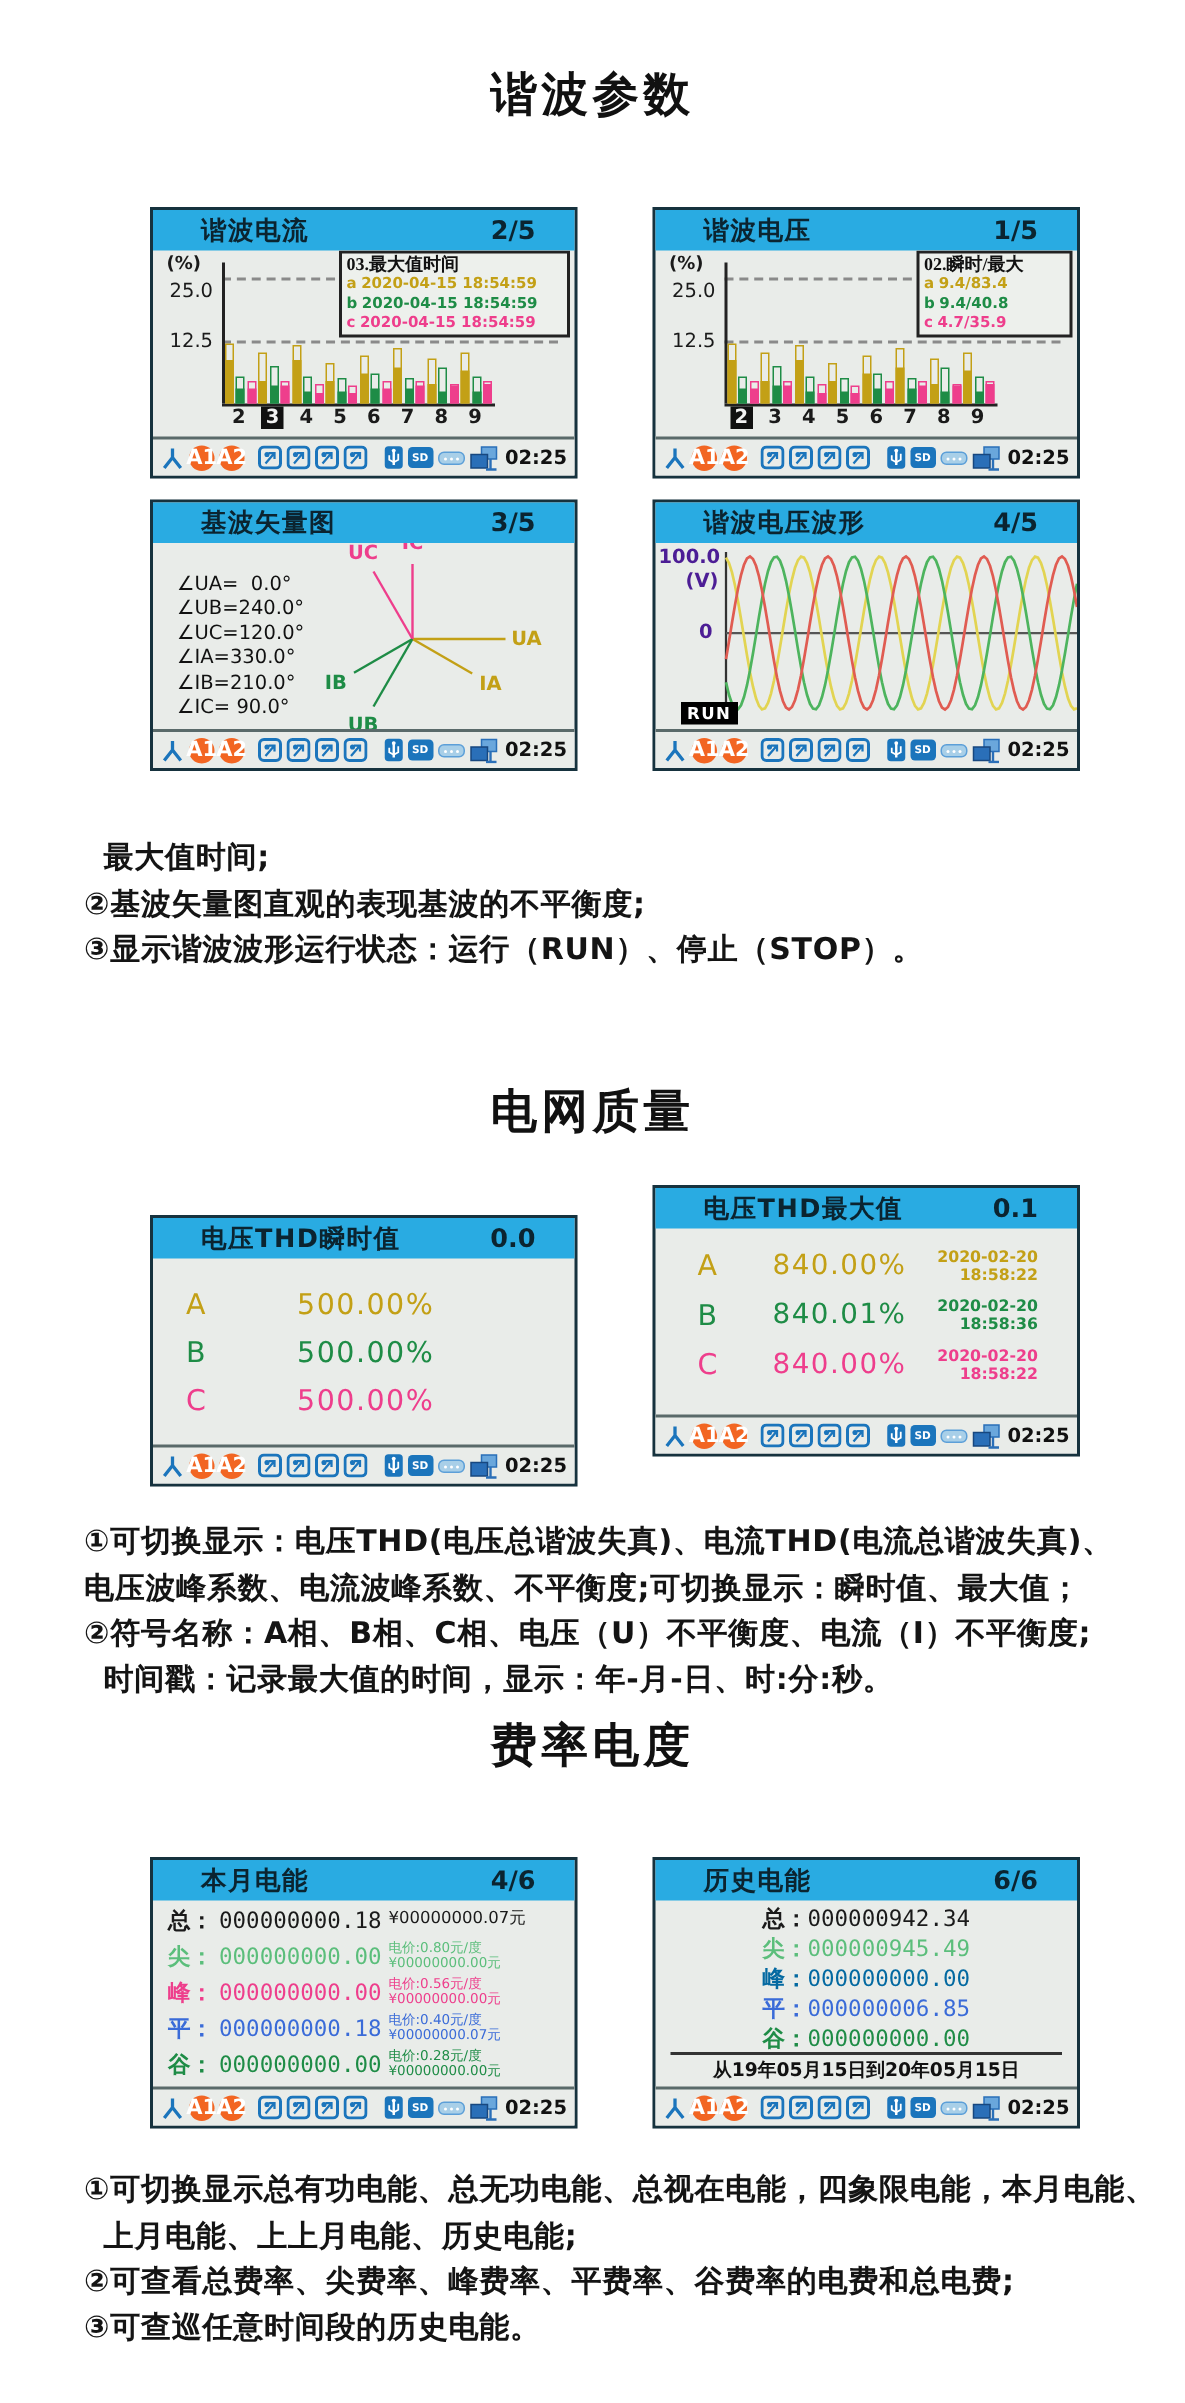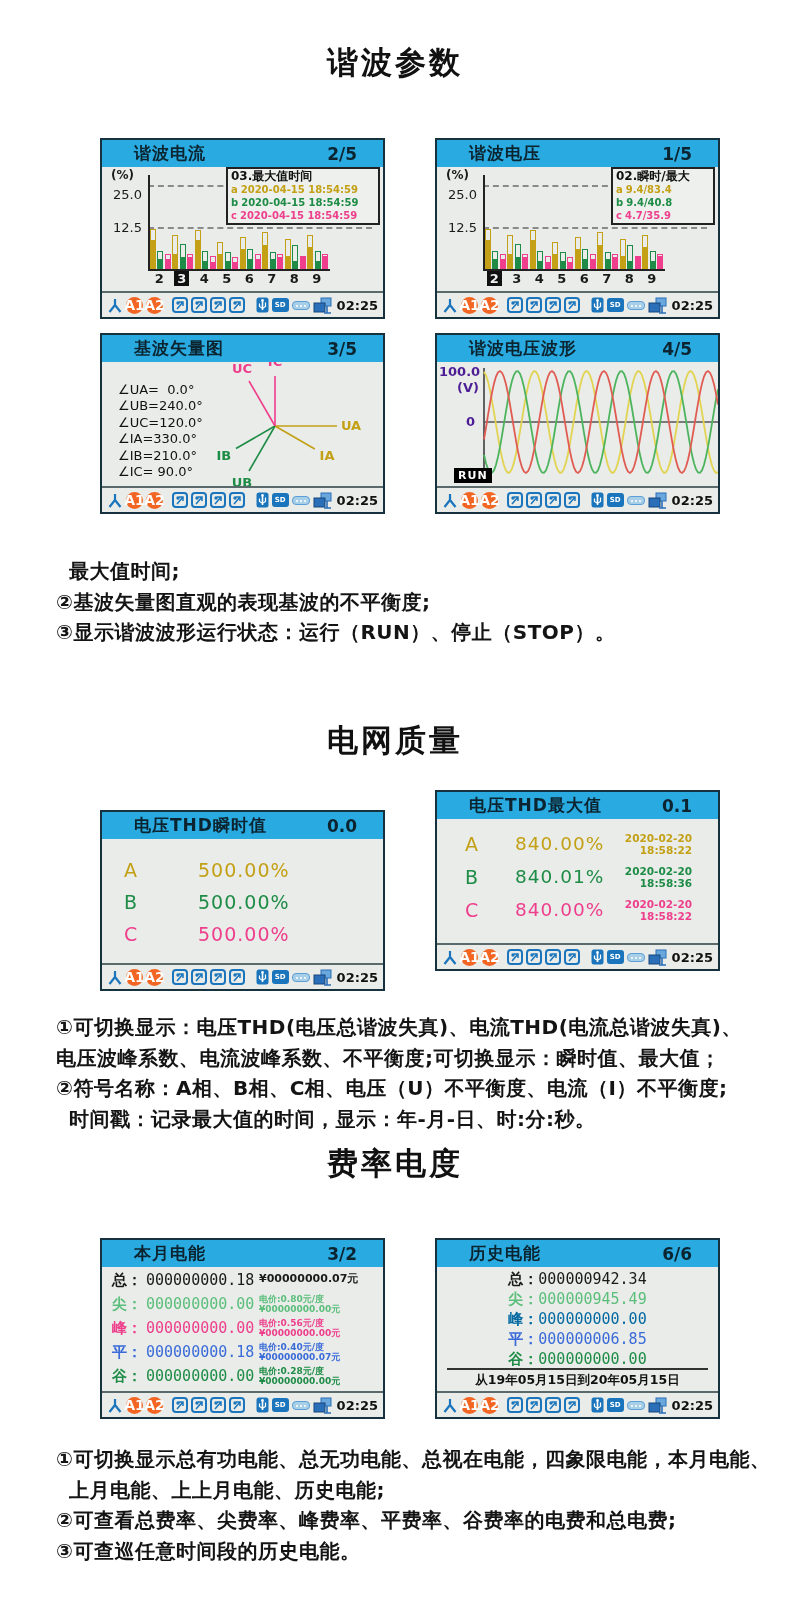--- a/index.html
+++ b/index.html
@@ -26,40 +26,40 @@
   
   .y-unit{position:absolute;left:9px;top:1px;font-size:12px;font-weight:bold;}
   .y-tick{position:absolute;left:0;width:40px;text-align:right;font-size:13px;}
   .dash{position:absolute;border-top:2px dashed #8a8a8a;height:0;}
   .vaxis{position:absolute;width:2px;background:#222;}
   .haxis{position:absolute;height:2px;background:#222;}
   .barcol{position:absolute;}
   .x-lab{position:absolute;top:104px;text-align:center;font-size:13px;font-weight:bold;}
   .xsel{background:#111;color:#f2f2f2;padding:0 3px;}
   .popup{position:absolute;top:0;border:2px solid #222;background:#edf0ec;padding:1px 3px;z-index:5;}
-  .pp-title{font-size:12px;font-weight:bold;color:#111;line-height:13px;}
+  .pp-title{font-size:12px;font-weight:bold;color:#111;line-height:13px;font-family:Liberation Serif, serif;}
   .pp-row{font-size:10px;font-weight:bold;line-height:13px;white-space:nowrap;}
   .pp-lab{margin-right:3px;}
   .popup1{left:124px;width:154px;}
   .popup2{left:174px;width:104px;}
   
   .angle-line{position:absolute;left:16px;font-size:13px;white-space:pre;color:#111;}
   
   .wv-lab{position:absolute;font-size:13px;font-weight:bold;color:#4c1d95;}
   .run-tag{position:absolute;left:17px;top:106px;background:#000;color:#fff;font-size:11px;font-weight:bold;padding:1px 4px;letter-spacing:1px;}
   
   .thd-row{position:absolute;left:0;width:100%;height:30px;}
   .thd-lab{position:absolute;font-size:19px;}
   .thd-val{position:absolute;font-size:19px;letter-spacing:1px;}
   .thd-time{position:absolute;right:26px;text-align:right;font-size:10.5px;line-height:11.5px;font-weight:bold;}
   
   .en-row{position:absolute;left:0;width:100%;height:24px;}
   .en-lab{position:absolute;left:10px;font-size:15px;font-weight:bold;top:2px;}
   .en-val{position:absolute;left:44px;top:2px;font-size:15px;font-family:"DejaVu Sans Mono",monospace;}
-  .en-side{position:absolute;left:157px;top:1px;font-size:9px;font-weight:bold;line-height:10px;white-space:nowrap;}
+  .en-side{position:absolute;left:157px;top:1px;font-size:9px;font-weight:normal;line-height:10px;white-space:nowrap;}
   .en-side.single{font-size:11px;top:5px;}
   .h-row{position:absolute;left:0;width:100%;text-align:center;height:24px;}
   .h-lab{font-size:15px;font-weight:bold;}
   .h-val{font-size:15px;font-family:"DejaVu Sans Mono",monospace;}
   .h-line{position:absolute;left:10px;right:10px;border-top:2px solid #333;}
   .h-foot{position:absolute;left:0;width:100%;text-align:center;font-size:12.5px;font-weight:bold;color:#111;}
   
   .para{position:absolute;left:56px;width:700px;}
   .tline{font-size:20px;font-weight:bold;line-height:30.6px;letter-spacing:0.5px;color:#141414;white-space:nowrap;}
   .tline.ind{padding-left:13px;}
@@ -673,21 +673,21 @@
       <div class="tline">电压波峰系数、电流波峰系数、不平衡度;可切换显示：瞬时值、最大值；</div>
       <div class="tline">②符号名称：A相、B相、C相、电压（U）不平衡度、电流（I）不平衡度;</div>
       <div class="tline ind">时间戳：记录最大值的时间，显示：年-月-日、时:分:秒。</div>
     </div>
 
   <h1 class="sec-title" style="top:1143px">费率电度</h1>
 
   <div class="screen" style="left:100px;top:1238px">
     <div class="hdr">
       <span class="hdr-title">本月电能</span>
-      <span class="hdr-page">3/2</span>
+      <span class="hdr-page">4/6</span>
     </div>
     <div class="sbody" id="energy1">
         <div class="en-row" style="top: 2px; color: rgb(26, 26, 26);">
           <span class="en-lab">总：</span>
           <span class="en-val">000000000.18</span>
           <span class="en-side single">
             <div>¥00000000.07元</div>
           </span>
         </div>
         <div class="en-row" style="top: 26px; color: rgb(91, 190, 123);">

